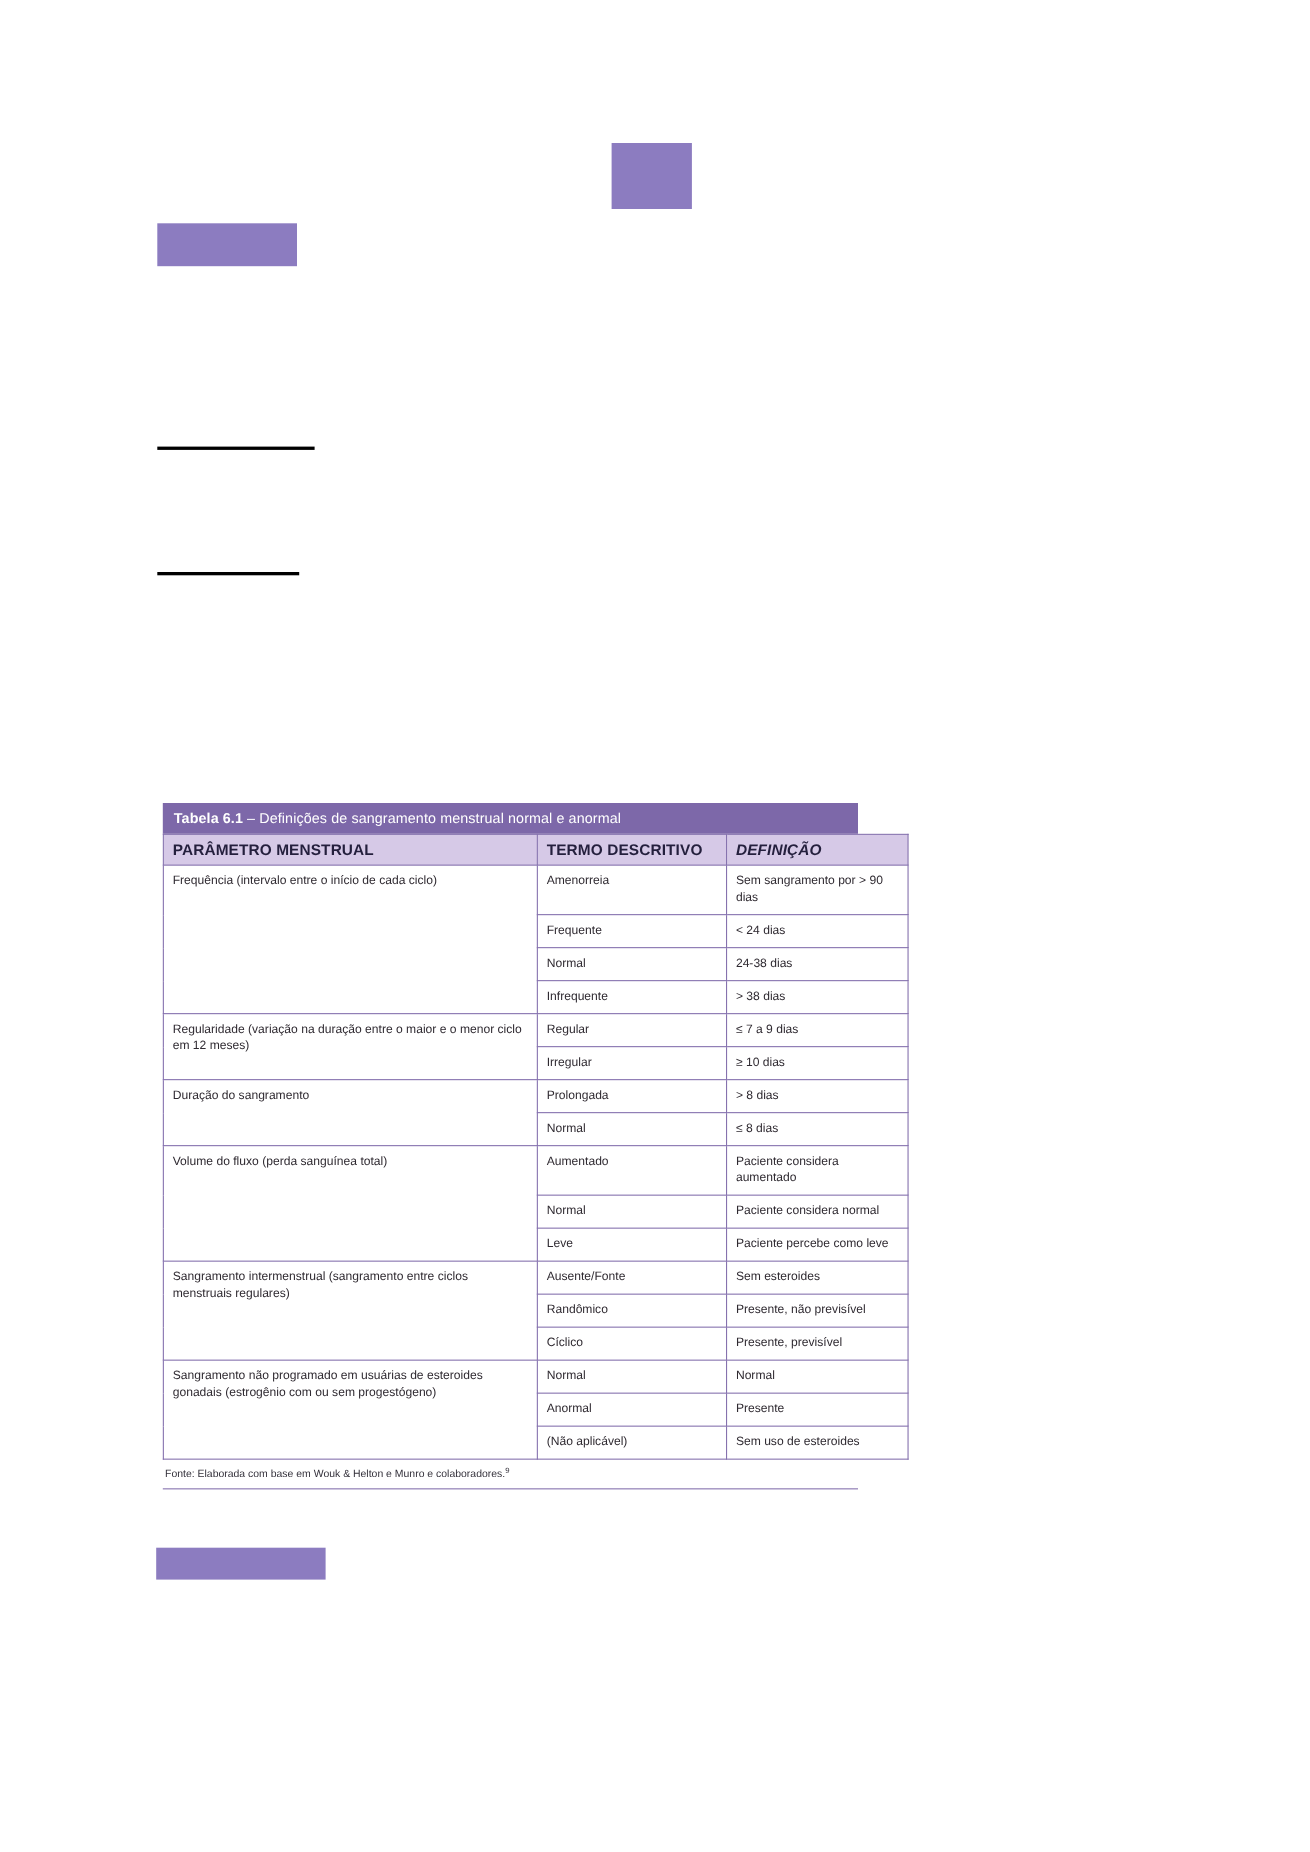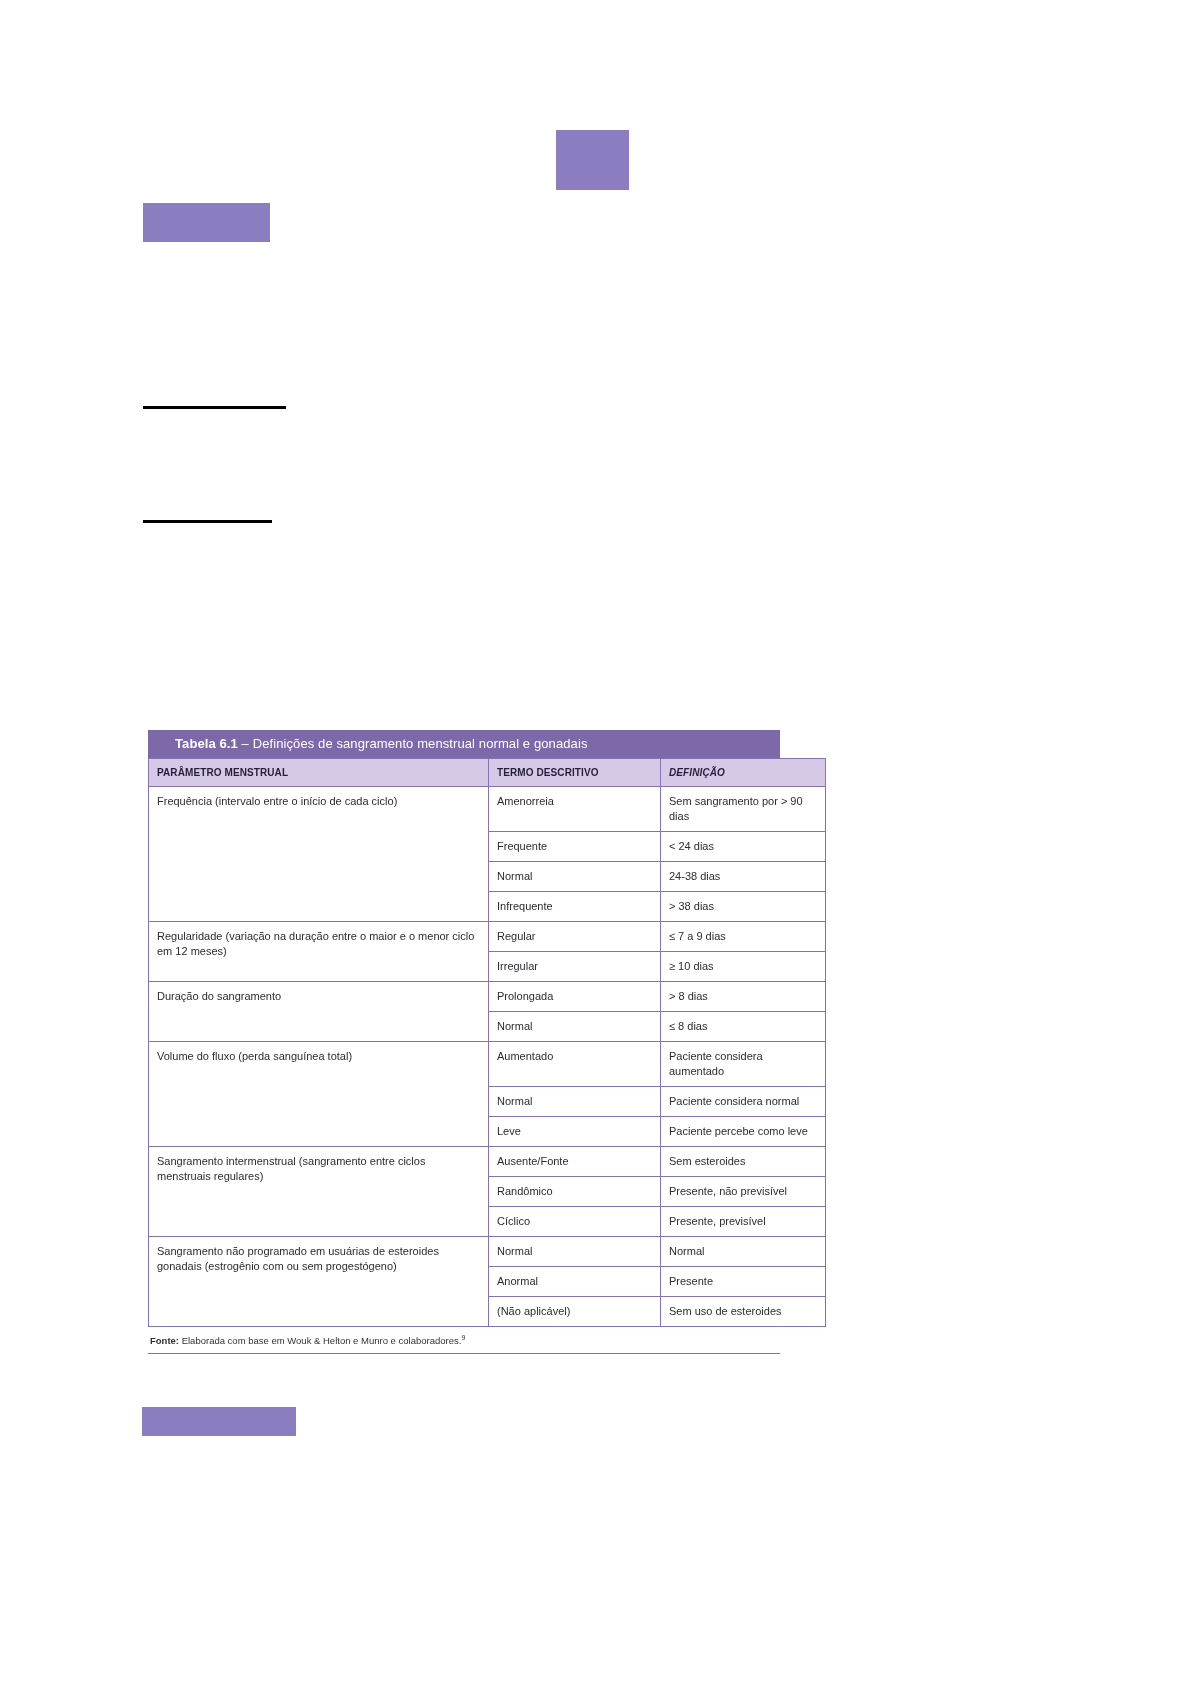--- a/index.html
+++ b/index.html
@@ -17,62 +17,62 @@
 
   
   #table-wrap{left:148px;top:730px;width:632px;}
   .tbl-title{
     background:#7d68a9;color:#ffffff;
     height:28px;line-height:28px;
     padding-left:10px;font-size:13px;
     letter-spacing:.1px;
     white-space:nowrap;overflow:hidden;
   }
-  .tbl-title b{font-weight:bold;margin-left:17px;}
+  .tbl-title b{font-weight:bold;}
   table.def-table{
     border-collapse:collapse;width:632px;table-layout:fixed;
     font-size:11px;line-height:15px;color:#2f2a31;
   }
   table.def-table td,table.def-table th{
     border:1px solid #8672ae;
     padding:7px 6px 7px 8px;
     vertical-align:top;text-align:left;
     overflow:hidden;
   }
   th.hdr{
     background:#d6c9e7;color:#241f3d;
-    font-size:10px;font-weight:bold;
+    font-size:14px;font-weight:bold;
     height:13px;line-height:13px;
     letter-spacing:.1px;white-space:nowrap;
   }
   td.param{width:325px;}
   td.term{width:157px;}
   td.def{width:150px;padding-right:2px;}
   .fonte{
     border-bottom:1px solid #8672ae;
     font-size:9.5px;line-height:12px;
     padding:5px 0 6px 2px;color:#33303a;
   }
-  .fonte b{font-weight:bold;}
+  .fonte b{font-weight:normal;}
   .fonte sup{font-size:7px;}
 </style>
 </head>
 <body>
 
 <div id="canvas">
 
   <div class="abs deco-rect" style="left:556px;top:130px;width:73px;height:60px;"></div>
   <div class="abs deco-rect" style="left:143px;top:203px;width:127px;height:39px;"></div>
 
   <div class="abs deco-rule" style="left:143px;top:406px;width:143px;height:3px;"></div>
   <div class="abs deco-rule" style="left:143px;top:520px;width:129px;height:3px;"></div>
 
   <div id="table-wrap" class="abs">
     <div class="tbl-title">
-      <b>Tabela 6.1</b><span> – Definições de sangramento menstrual normal e gonadais</span>
+      <b>Tabela 6.1</b><span> – Definições de sangramento menstrual normal e anormal</span>
     </div>
 
     <table class="def-table">
       <tbody>
           <tr>
         <th class="hdr" style="width:325px;">PARÂMETRO MENSTRUAL</th>
         <th class="hdr" style="width:157px;margin-left:12px;">TERMO DESCRITIVO</th>
         <th class="hdr" style="width:150px;font-style:italic;">DEFINIÇÃO</th>
       </tr>
 

